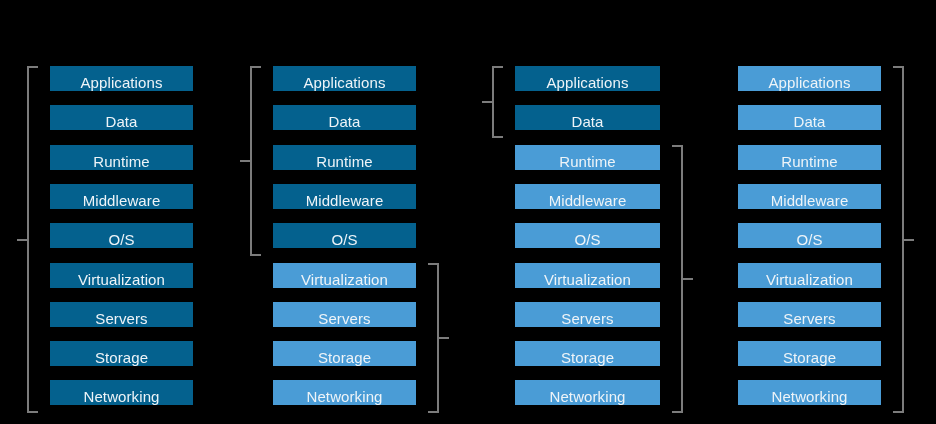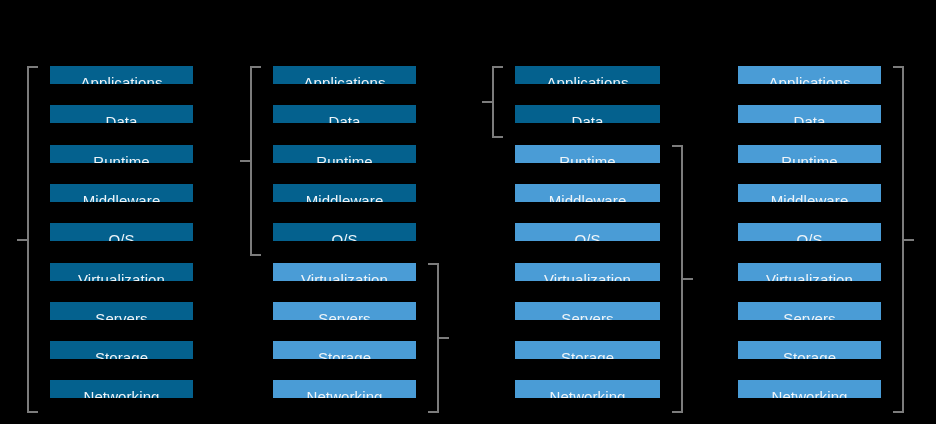--- a/index.html
+++ b/index.html
@@ -14,21 +14,21 @@
     position:absolute;
     left:0;top:0;
     width:936px;height:424px;
   }
   .column{
     position:absolute;
     top:66px;
   }
   .layer{
     position:absolute;
-    height:18px;
+    height:25px;
     line-height:33px;
     text-align:center;
     color:#eef4f8;
     font-size:15px;
     letter-spacing:0.1px;
     white-space:nowrap;
     overflow:hidden;
     box-sizing:border-box;
   }
   .layer.dark{ background:#04618e; }

